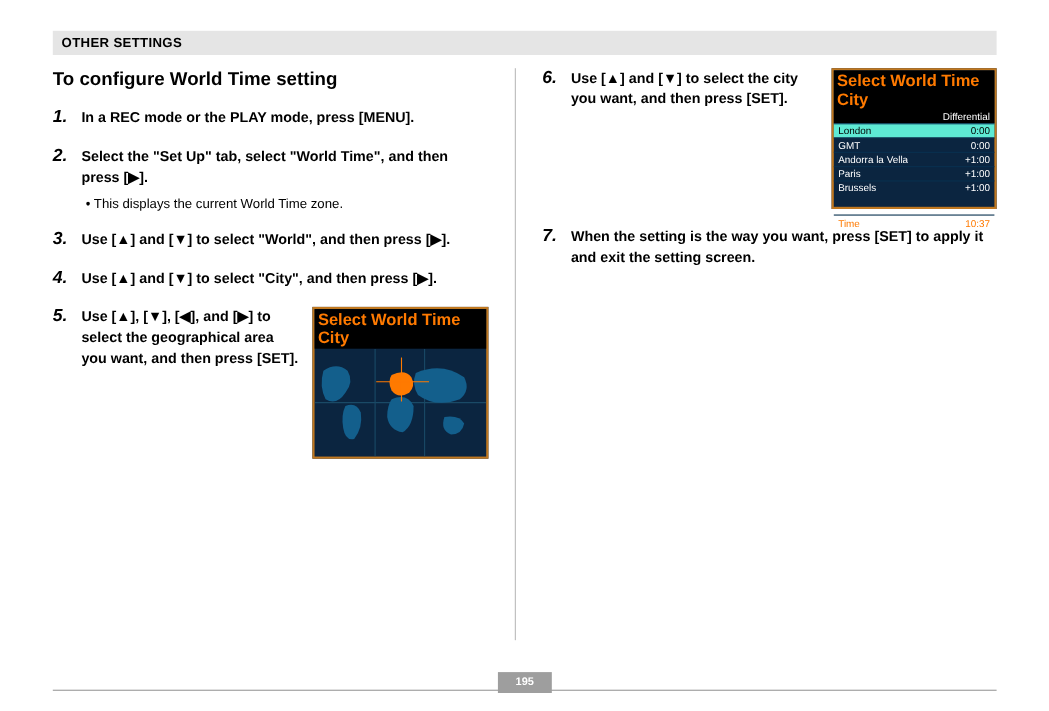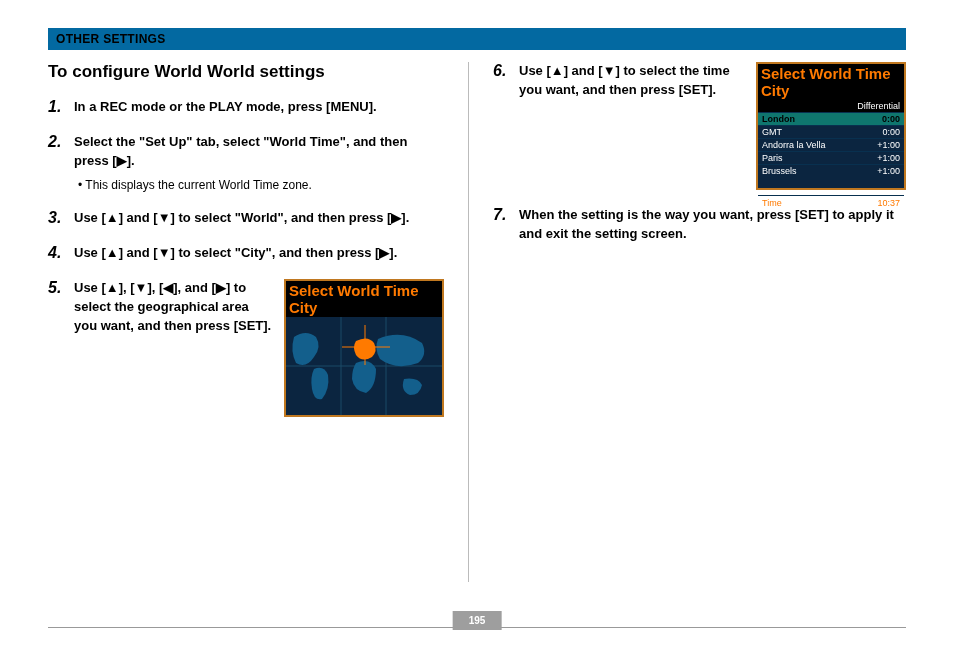--- a/index.html
+++ b/index.html
@@ -9,21 +9,21 @@
     height: 646px;
     background: #fff;
     position: relative;
     font-size: 13px;
     color: #000;
   }
   .page {
     padding: 28px 48px 0 48px;
   }
   .header-bar {
-    background: #0369a1;
+    background: #e5e5e5;
     padding: 4px 8px;
     font-weight: bold;
     font-size: 12px;
     letter-spacing: 0.3px;
     margin-bottom: 12px;
   }
   .columns {
     display: flex;
     gap: 0;
     position: relative;
@@ -121,23 +121,23 @@
     text-align: right;
     padding: 1px 4px;
   }
   .lcd-row {
     display: flex;
     justify-content: space-between;
     padding: 1px 4px;
     border-top: 1px solid #08304f;
   }
   .lcd-row.sel {
-    background: #0f766e;
+    background: #5eead4;
     color: #000;
-    font-weight: bold;
+    font-weight: normal;
   }
   .lcd-spacer { flex: 1; min-height: 18px; }
   .lcd-footer {
     display: flex;
     justify-content: space-between;
     padding: 2px 4px;
     color: #ff7a00;
     border-top: 1px solid #08304f;
   }
 
@@ -167,21 +167,21 @@
   .highlight { fill:#ff7a00; }
 </style>
 </head>
 <body>
 
 <div class="page">
   <div class="header-bar">OTHER SETTINGS</div>
 
   <div class="columns">
     <div class="col-left">
-      <h2 class="title">To configure World World settings</h2>
+      <h2 class="title">To configure World Time setting</h2>
       <ol class="steps">
         <li>
           <span class="step-num">1.</span>
           <div class="step-body">
             <div class="step-main">In a REC mode or the PLAY mode, press [MENU].</div>
           </div>
         </li>
         <li>
           <span class="step-num">2.</span>
           <div class="step-body">
@@ -237,21 +237,21 @@
     </div>
 
     <div class="divider"></div>
 
     <div class="col-right">
       <ol class="steps">
         <li>
           <span class="step-num">6.</span>
           <div class="step-with-img">
             <div class="step-body">
-              <div class="step-main">Use [▲] and [▼] to select the time you want, and then press [SET].</div>
+              <div class="step-main">Use [▲] and [▼] to select the city you want, and then press [SET].</div>
             </div>
             <div class="thumb">
               <div class="lcd" style="width:150px;height:128px;">
                 <div class="lcd-title">Select World Time City</div>
                 <div class="lcd-list">
                   <div class="lcd-header-row">Differential</div>
                   <div class="lcd-row sel">
                     <span>London</span>
                     <span>0:00</span>
                   </div>

